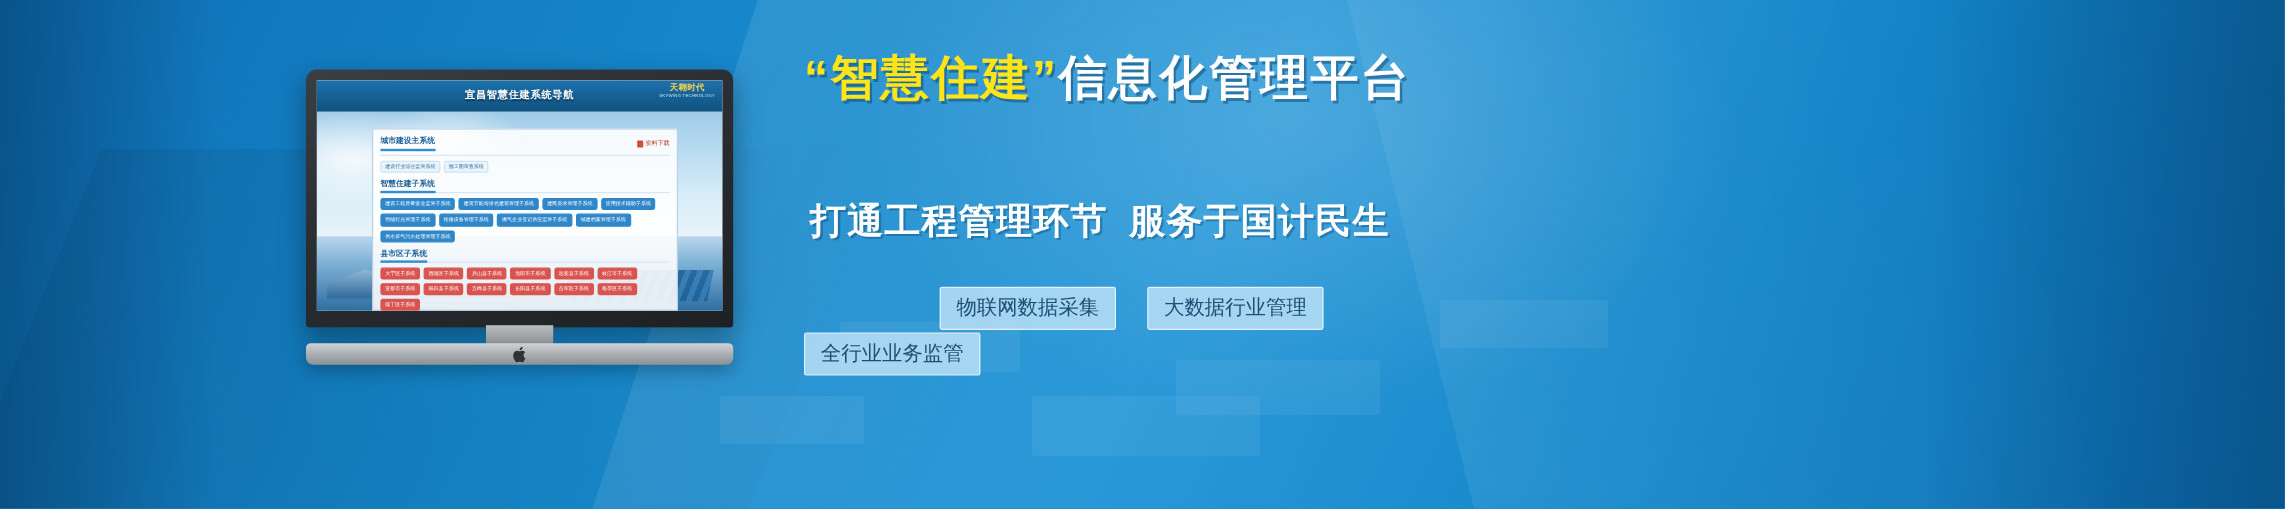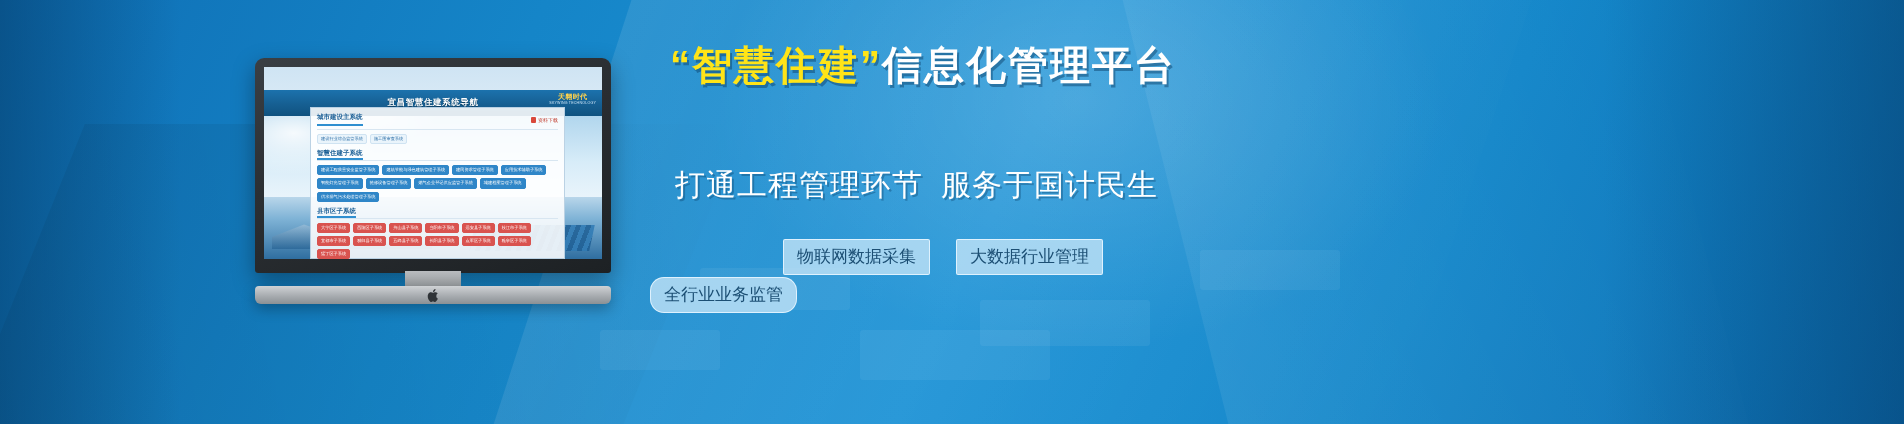--- a/index.html
+++ b/index.html
@@ -65,21 +65,20 @@
   .screen {
     width:100%; height:100%;
     background:linear-gradient(180deg,#cfe4f3 0%,#e8f3fb 45%,#bcd9ee 100%);
     overflow:hidden; position:relative;
   }
   .scr-top {
     height:26px;
     background:linear-gradient(180deg,#1c72ad 0%, #165f92 55%, #10527f 100%);
     display:flex; align-items:center; justify-content:center;
     position:relative;
-    margin-top:23px;
   }
   .scr-title {
     color:#fff; font-size:8.5px; font-weight:bold; letter-spacing:.6px;
     text-shadow:0 1px 1px rgba(0,0,0,.4);
   }
   .scr-logo {
     position:absolute; right:6px; top:3px; text-align:center; line-height:1;
   }
   .scr-logo .l1 { color:#ffd34d; font-size:7px; font-weight:bold; letter-spacing:.3px; }
   .scr-logo .l2 { color:#cfe6f7; font-size:3.6px; letter-spacing:.2px; margin-top:2px; }
@@ -174,41 +173,41 @@
 
   .h2 {
     position:absolute; left:60px; top:105px; width:560px;
     font-size:46px; font-weight:bold; letter-spacing:5px;
     color:#ffffff; white-space:nowrap; line-height:1;
     text-shadow:2px 3px 0 rgba(8,60,100,.40);
   }
 
   .h3 {
     position:absolute; left:45px; top:170px; width:580px;
-    font-size:30px; font-weight:normal; letter-spacing:1px;
+    font-size:30px; font-weight:bold; letter-spacing:1px;
     color:#ffffff; white-space:nowrap; line-height:1;
     text-shadow:2px 2px 0 rgba(8,60,100,.35);
   }
   .h3 .gap { display:inline-block; width:18px; }
 
   
   .tag {
     position:absolute;
     background:rgba(190,226,247,0.82);
     border:1px solid rgba(230,245,255,0.9);
     color:#1c4f74;
     font-size:17px;
     padding:7px 13px;
     white-space:nowrap;
     border-radius:2px;
     line-height:1.2;
   }
   .tag-iot   { left:783px; top:239px; }
   .tag-big   { left:956px; top:239px; }
-  .tag-all   { left:650px; top:277px;border-radius:14px; }
+  .tag-all   { left:670px; top:277px; }
   .tag-city  { left:866px; top:293px; }
 </style>
 </head>
 <body>
 
 <div class="banner">
 
   <div class="glow"></div>
   <div class="sweep-a"></div>
   <div class="sweep-b"></div>

